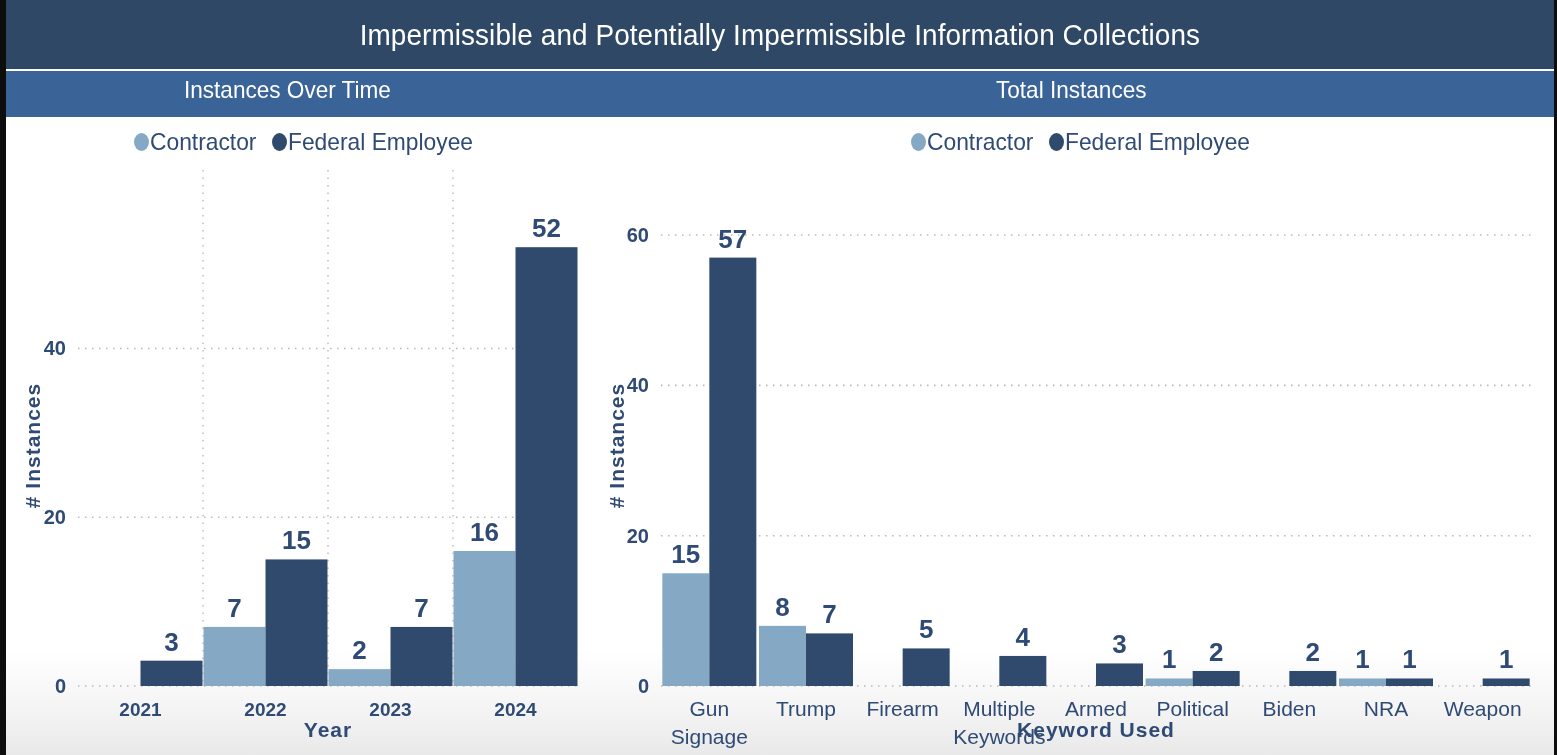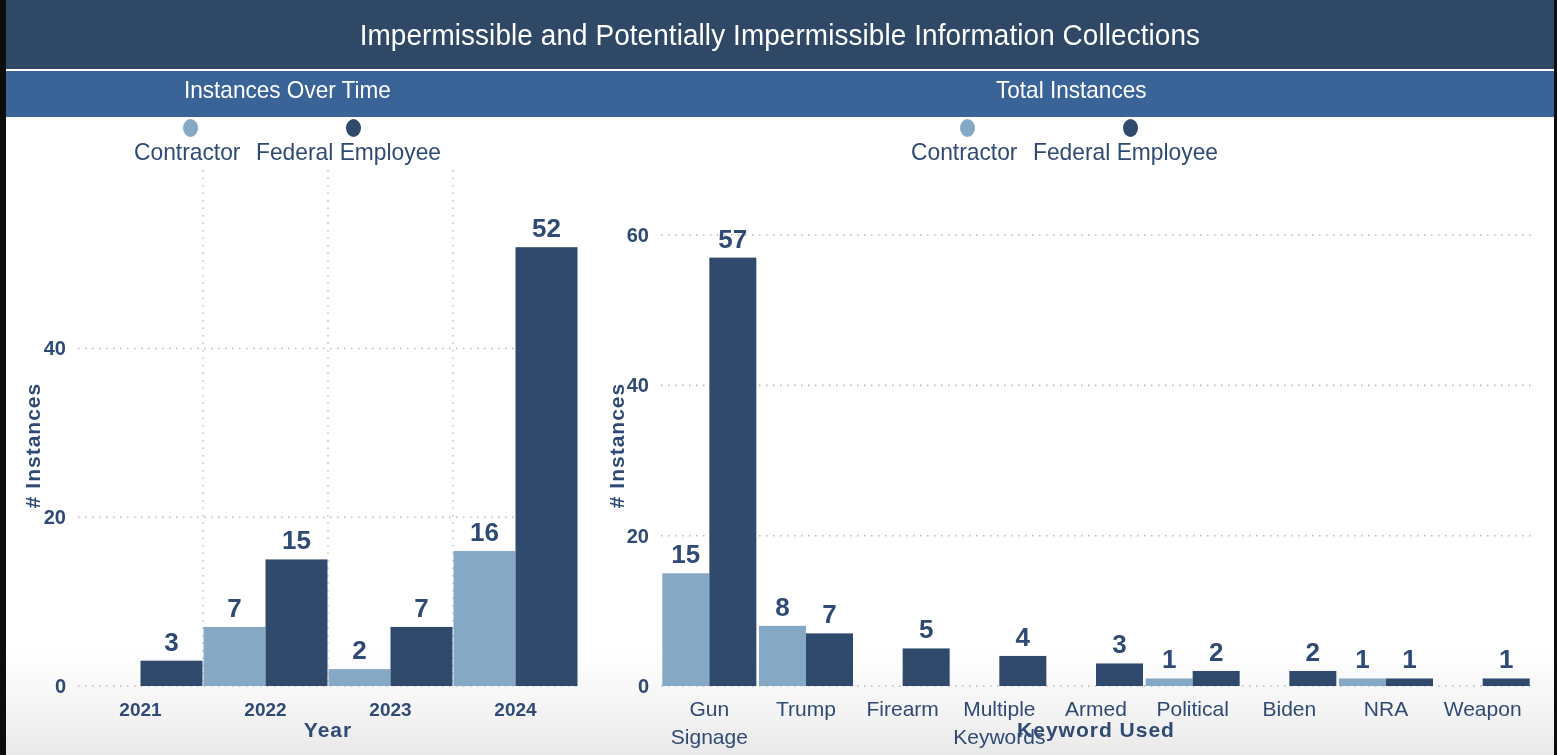--- a/index.html
+++ b/index.html
@@ -44,21 +44,21 @@
   .panel-left{left:0;width:600px;}
   .panel-right{left:600px;width:957px;}
 
   .legend{
     position:absolute;top:16px;height:34px;
     display:flex;align-items:center;gap:10px;
     white-space:nowrap;
   }
   .legend-left{left:128px;}
   .legend-right{left:305px;}
-  .leg-item{display:flex;align-items:center;gap:1px;flex-direction:column;}
+  .leg-item{display:flex;align-items:center;gap:1px;}
   .dot{width:15px;height:18px;border-radius:50%;display:inline-block;}
   .dot.c{background:#85a9c4;}
   .dot.f{background:#2f4a6d;}
   .leg-txt{
     color:#2f4a74;font-size:24px;
     font-family:"Liberation Sans Narrow","Liberation Sans",sans-serif;
     transform:scaleX(.95);transform-origin:left center;
   }
 
   svg{display:block;}

